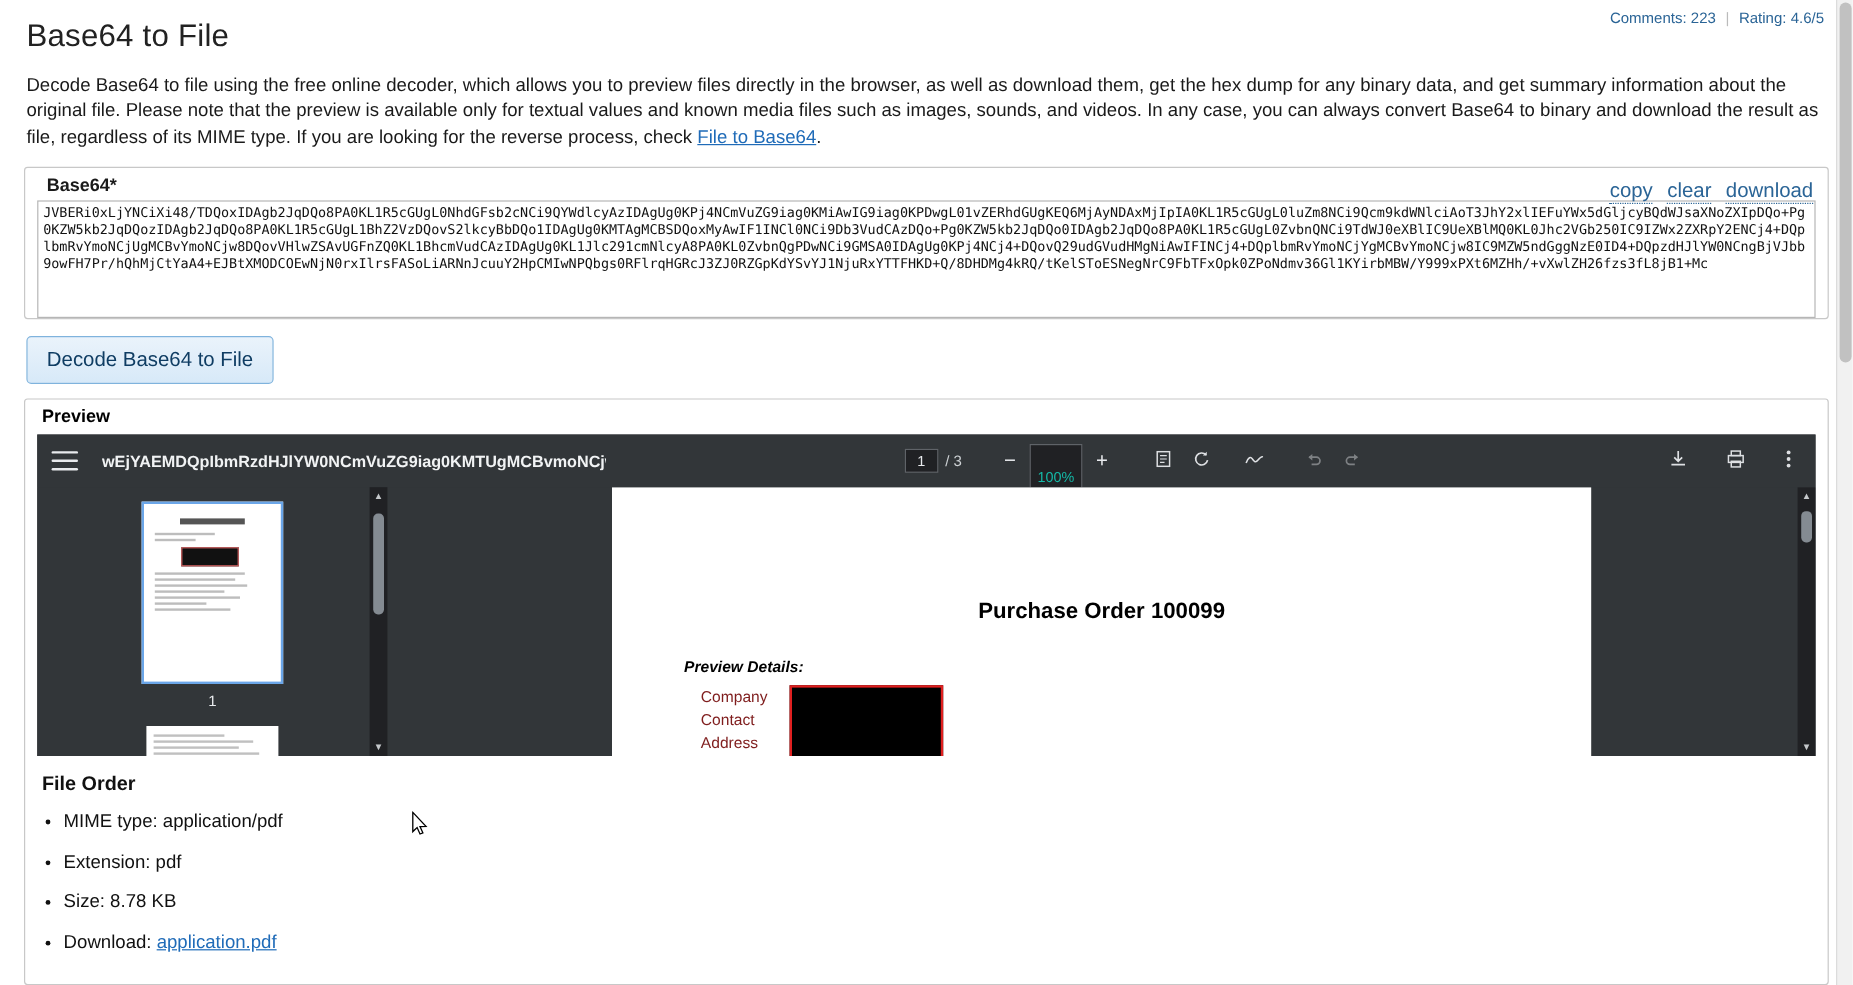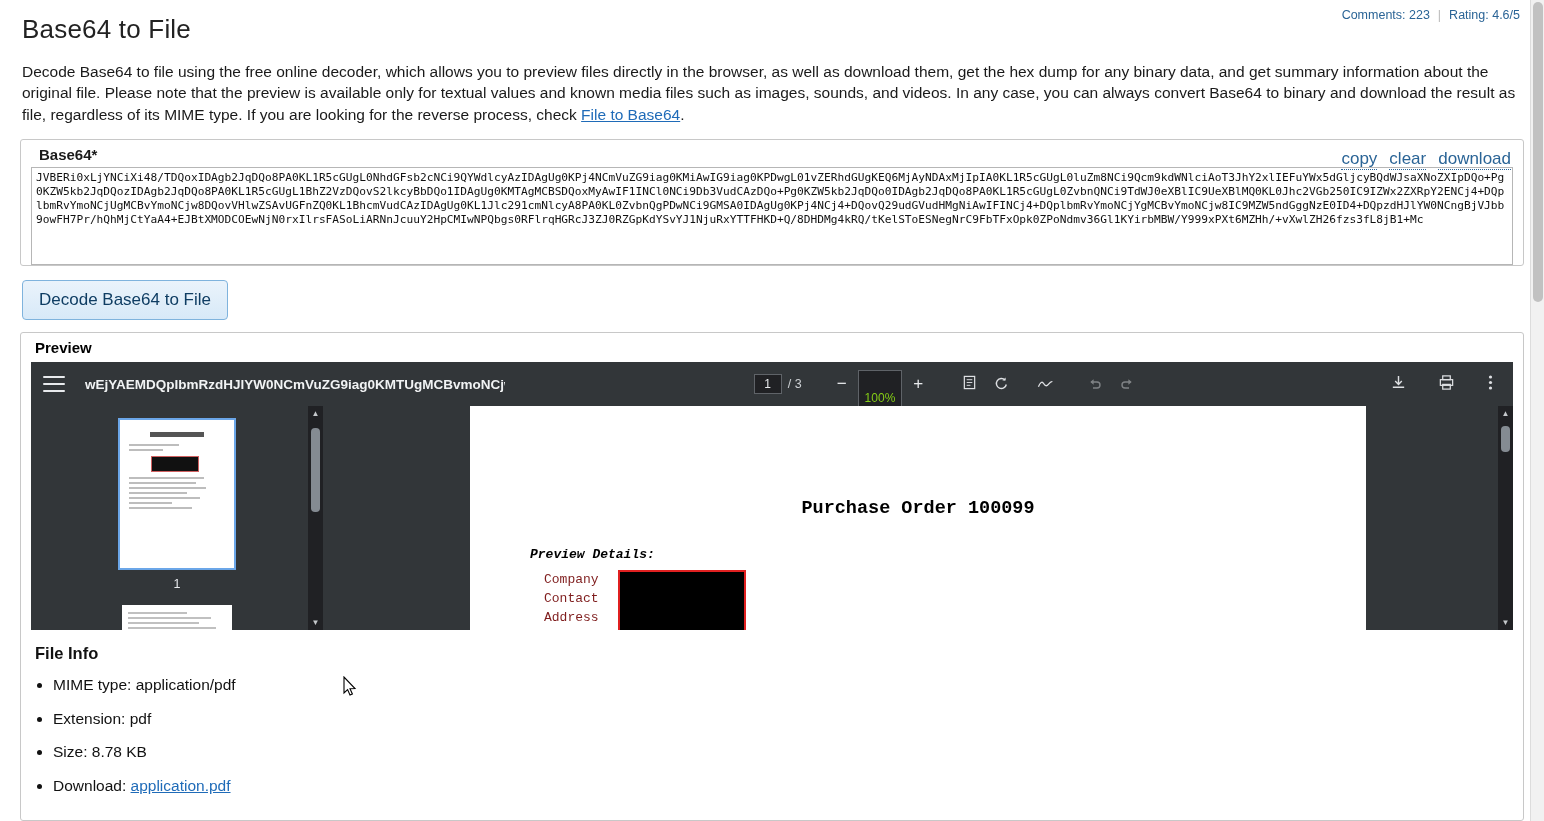--- a/index.html
+++ b/index.html
@@ -159,21 +159,21 @@
     font-size: 12px;
     text-align: center;
     line-height: 18px;
   }
   .pdf-pagecount { color: #cdd1d4; font-size: 12.5px; }
   .zoom-group { display: flex; align-items: center; gap: 8px; margin-left: 22px; }
   .zoom-btn { font-size: 17px; color: #e8eaed; cursor: pointer; width: 16px; text-align: center; line-height: 14px; }
   .zoom-val {
     background: #202124;
     border: 1px solid #5f6368;
-    color: #84cc16;
+    color: #14b8a6;
     font-size: 12px;
     padding: 20px 6px;
     min-width: 42px;
     text-align: center;
     margin-top: 28px;
   }
   .tool-ico {
     color: #e8eaed; font-size: 15px; cursor: pointer;
     width: 22px; text-align: center; opacity: .95;
   }
@@ -227,25 +227,24 @@
 
   .pdf-main {
     flex: 1 1 auto;
     background: #323639;
     position: relative;
     display: flex;
     justify-content: center;
     overflow: hidden;
   }
   .pdf-page {
-    width: 896px;
+    width: 816px;
     background: #fff;
     position: relative;
     padding: 40px 0 0 0;
-    font-family: Liberation Mono, monospace;
   }
   .po-title {
     text-align: center;
     font-size: 18.5px;
     font-weight: bold;
     color: #000;
     margin-top: 52px;
   }
   .po-supplier {
     margin: 28px 0 0 60px;
@@ -475,21 +474,21 @@
           <div class="main-scroll">
             <div class="sb-arrow up">▲</div>
             <div class="thumbbar"></div>
             <div class="sb-arrow down">▼</div>
           </div>
         </div>
 
       </div>
     </div>
 
-    <div class="file-info-title">File Info</div>
+    <div class="file-info-title">File Order</div>
     <ul class="file-info">
       <li>MIME type: application/pdf</li>
       <li>Extension: pdf</li>
       <li>Size: 8.78 KB</li>
       <li><span>Download: </span><a href="#">application.pdf</a></li>
     </ul>
   </div>
 
   <svg class="cursor" viewBox="0 0 14 20">
     <path d="M1 1 L1 17 L4.6 13.6 L7 19 L9.4 18 L7 12.8 L12 12.6 Z" fill="#ffffff" stroke="#000000" stroke-width="1.1"></path>

